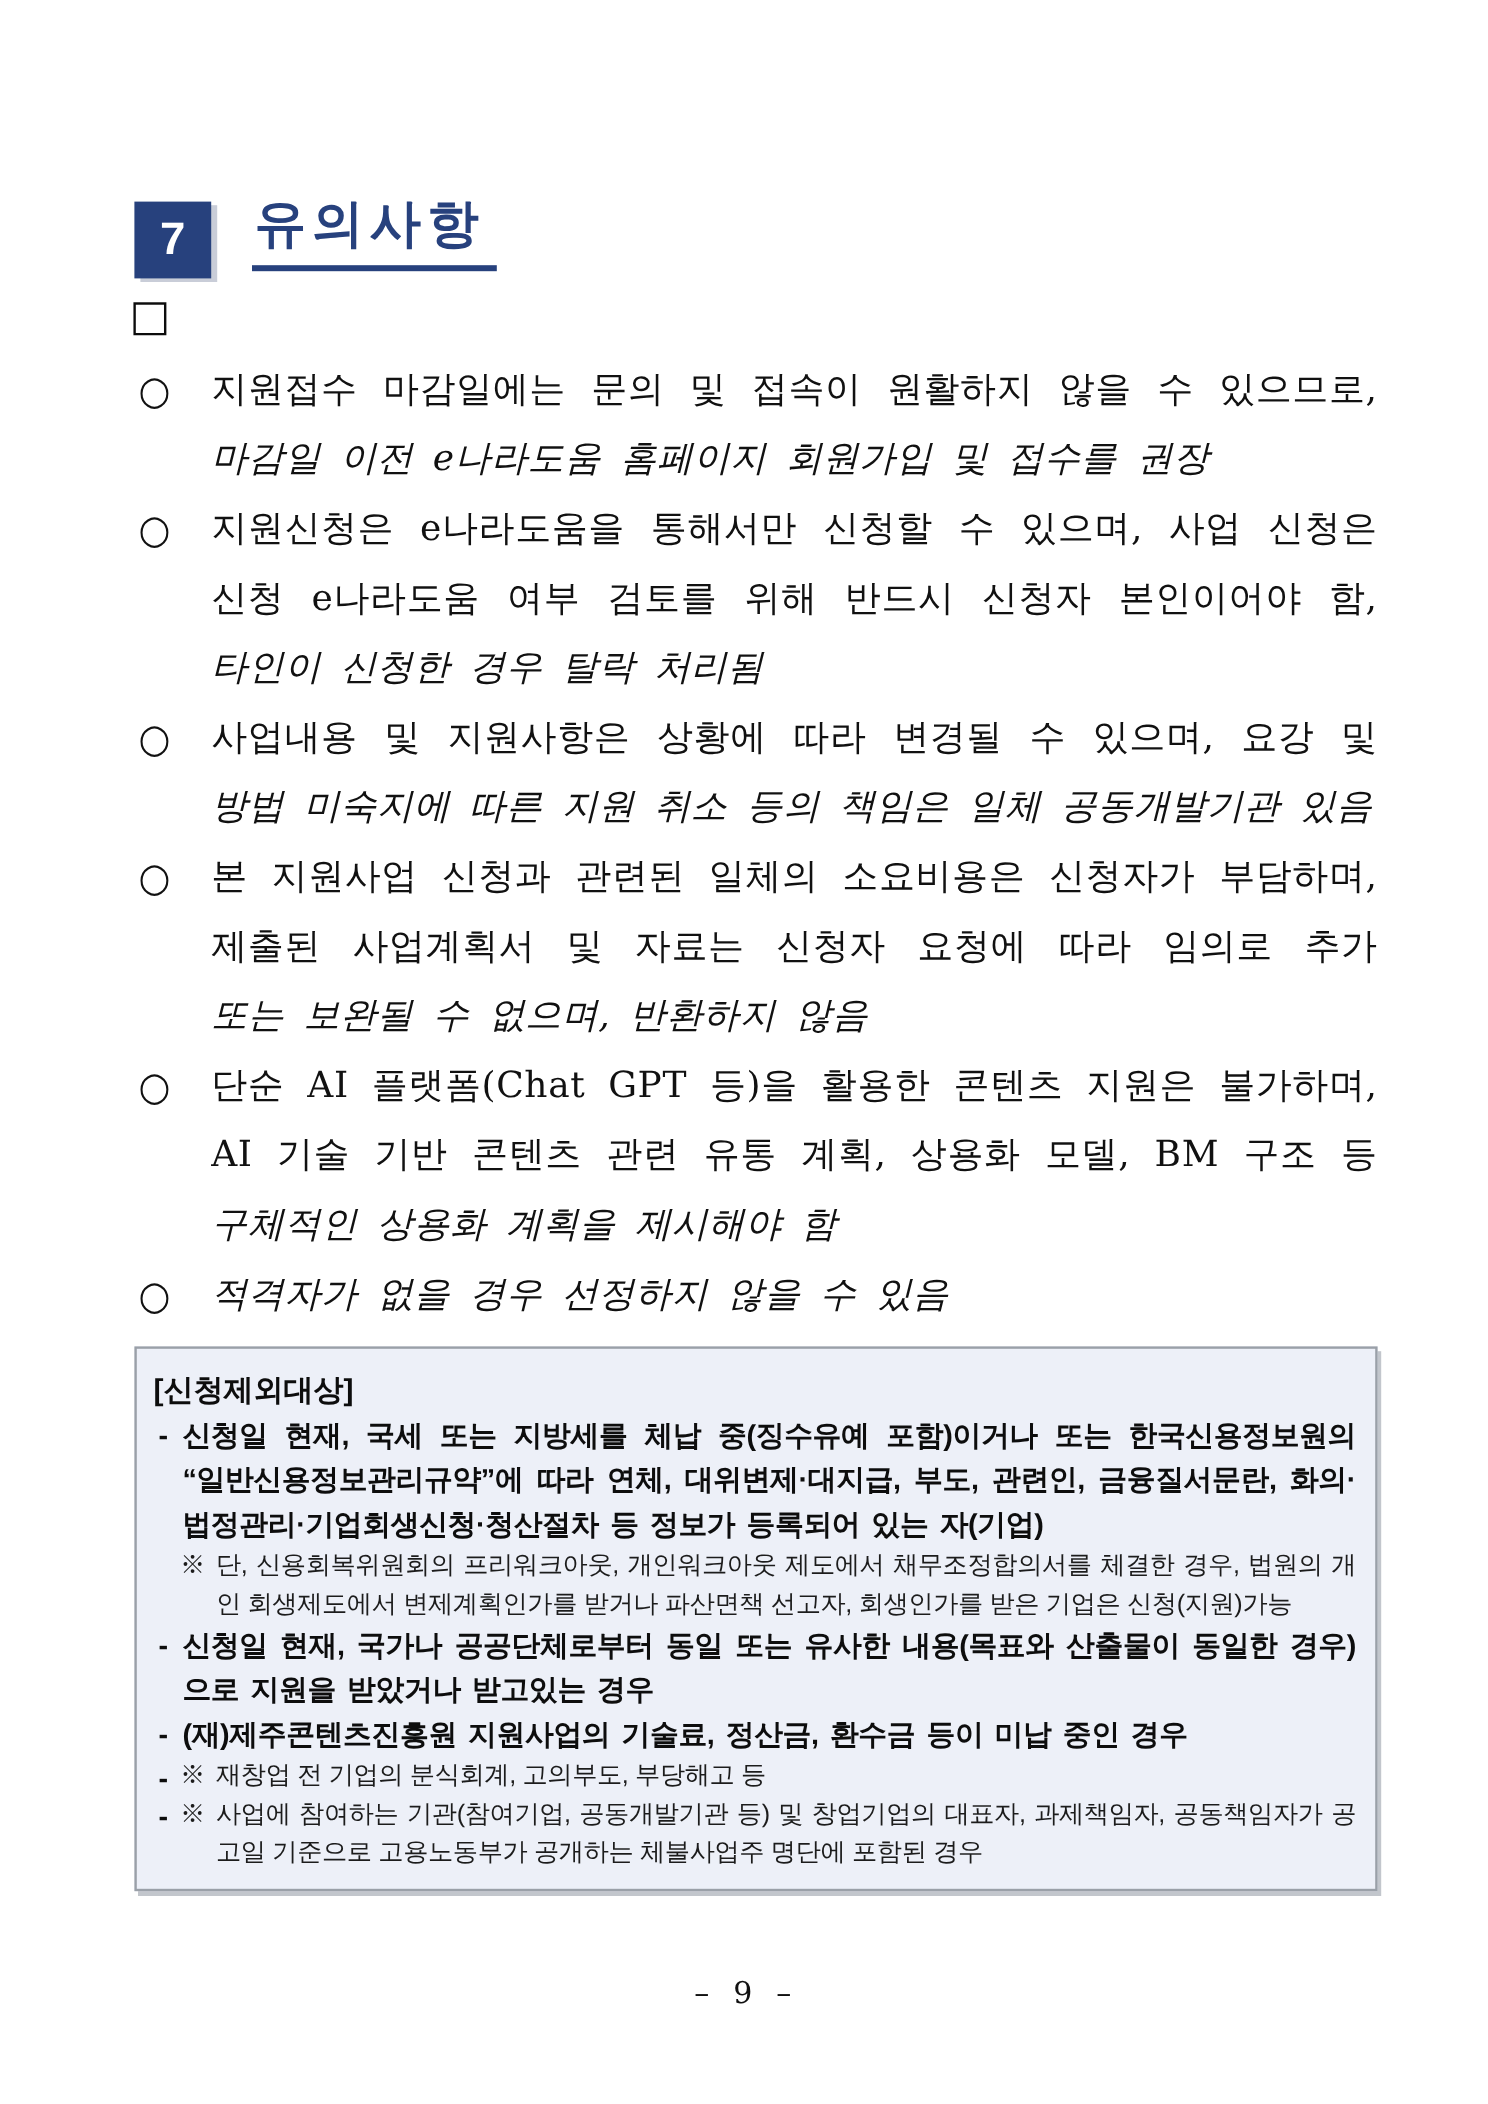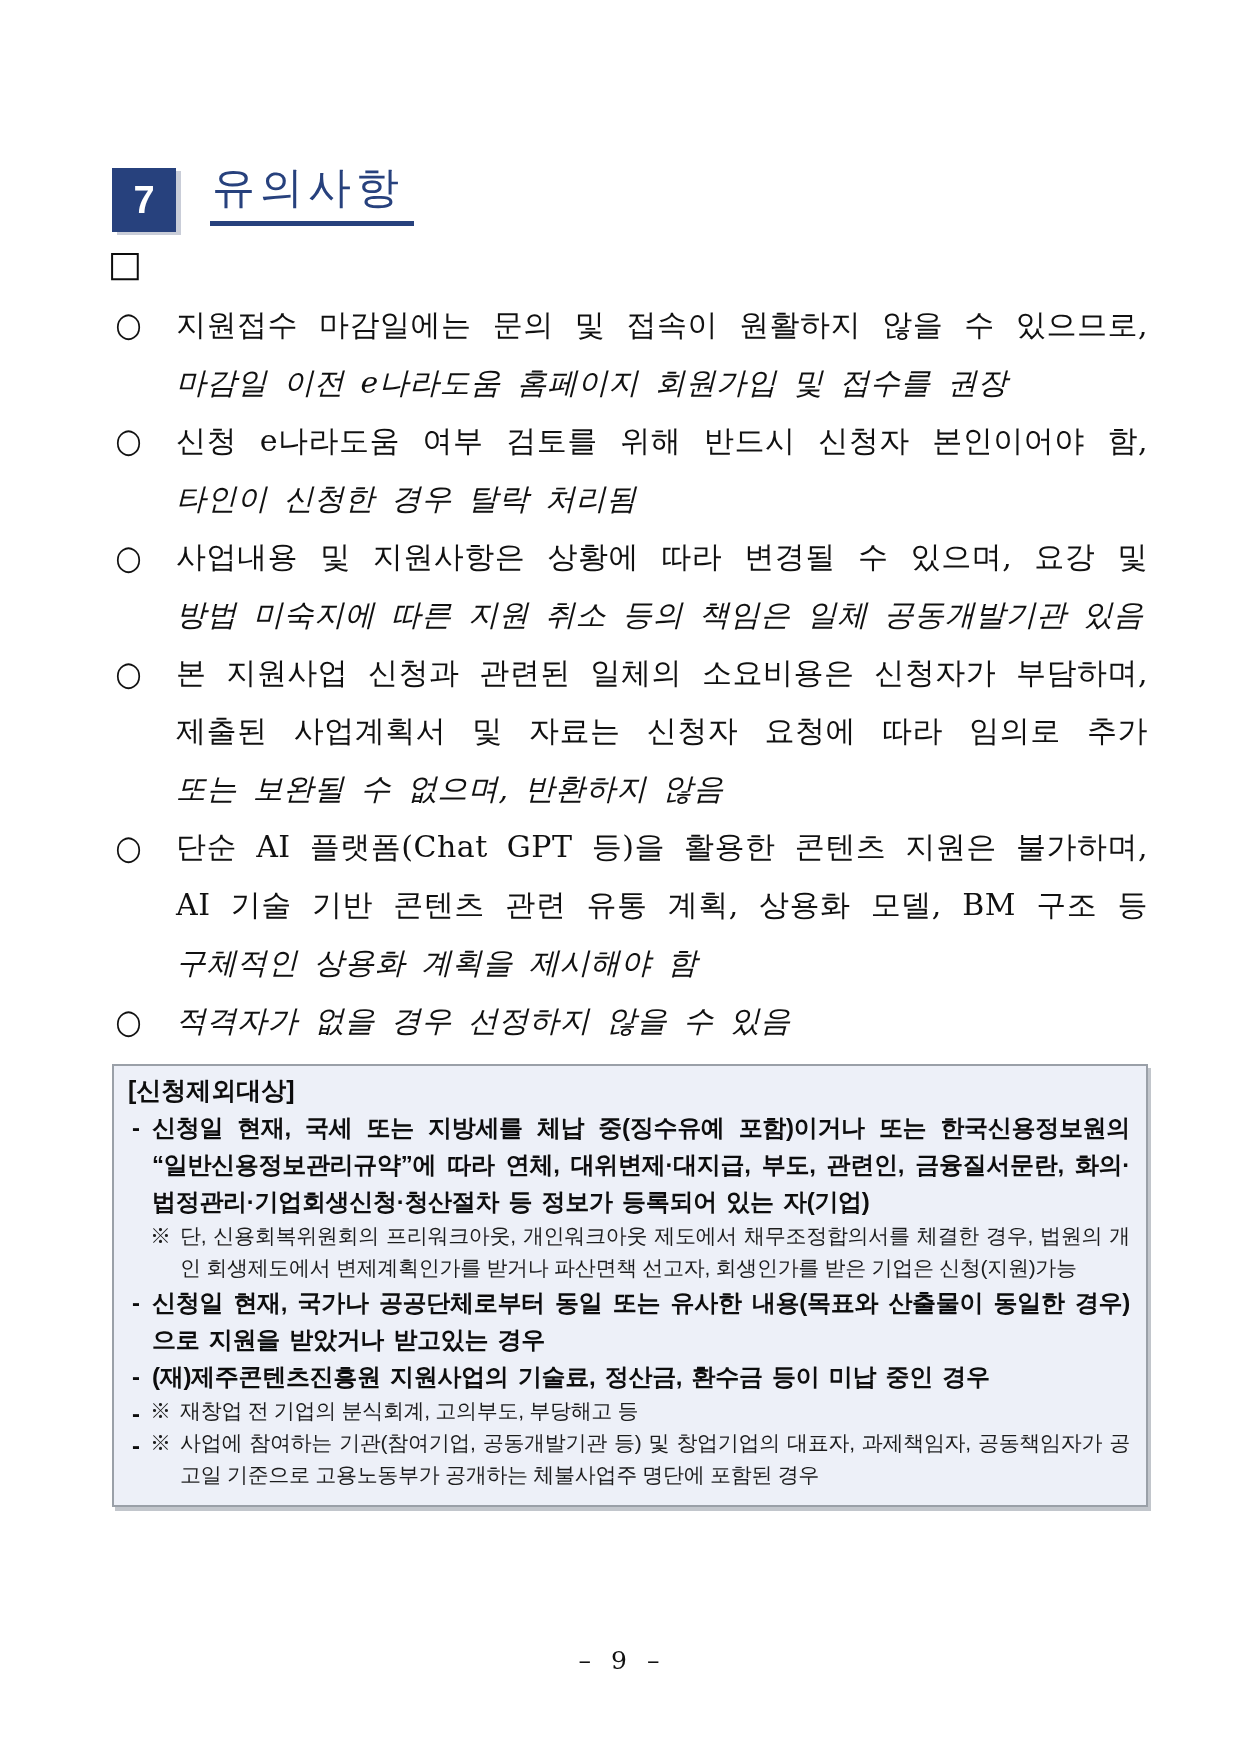--- a/index.html
+++ b/index.html
@@ -27,21 +27,21 @@
     font-size: 38px;
     display: flex; align-items: center; justify-content: center;
     box-shadow: 5px 3px 0 #c9cdd8;
     flex: 0 0 auto;
   }
   .sec-title {
     margin-left: 34px;
     margin-top: -4px;
     font-family: "Liberation Sans", sans-serif;
     font-size: 43px;
-    font-weight: normal;
+    font-weight: bold;
     color: var(--accent, #27417d);
     letter-spacing: 5px;
     border-bottom: 5px solid var(--accent, #27417d);
     padding: 0 10px 10px 2px;
     line-height: 1.1;
   }
   
   .subheading {
     margin: 16px 92px 0 108px;
     font-size: 33px;
@@ -83,21 +83,21 @@
     text-align-last: justify;
     white-space: normal;
   }
   .bullet-text .line.last { text-align-last: left; font-style: italic; }
   
   .exclusion-box {
     margin: 14px 92px 0 112px;
     background: var(--boxbg, #edf0f8);
     border: 2px solid #9aa0a8;
     box-shadow: 3px 4px 0 #c2c6cc;
-    padding: 5px 16px 14px 14px;
+    padding: 16px 16px 14px 14px;
     font-family: "Liberation Sans", sans-serif;
     color: #0d0d0d;
   }
   .box-title {
     font-size: 25px;
     font-weight: bold;
     line-height: 38px;
   }
   .dash-item {
     position: relative;
@@ -158,20 +158,21 @@
     <span class="bullet-marker">○</span>
     <span class="bullet-text">
           <span class="line">지원접수 마감일에는 문의 및 접속이 원활하지 않을 수 있으므로,</span>
           <span class="line last">마감일 이전 e나라도움 홈페이지 회원가입 및 접수를 권장</span>
         </span>
   </div>
 
   <div class="bullet">
     <span class="bullet-marker">○</span>
     <span class="bullet-text">
+          <span class="line">지원신청은 e나라도움을 통해서만 신청할 수 있으며, 사업 신청은</span>
           <span class="line">신청 e나라도움 여부 검토를 위해 반드시 신청자 본인이어야 함,</span>
           <span class="line last">타인이 신청한 경우 탈락 처리됨</span>
         </span>
   </div>
 
   <div class="bullet">
     <span class="bullet-marker">○</span>
     <span class="bullet-text">
           <span class="line">사업내용 및 지원사항은 상황에 따라 변경될 수 있으며, 요강 및</span>
           <span class="line last">방법 미숙지에 따른 지원 취소 등의 책임은 일체 공동개발기관 있음</span>

